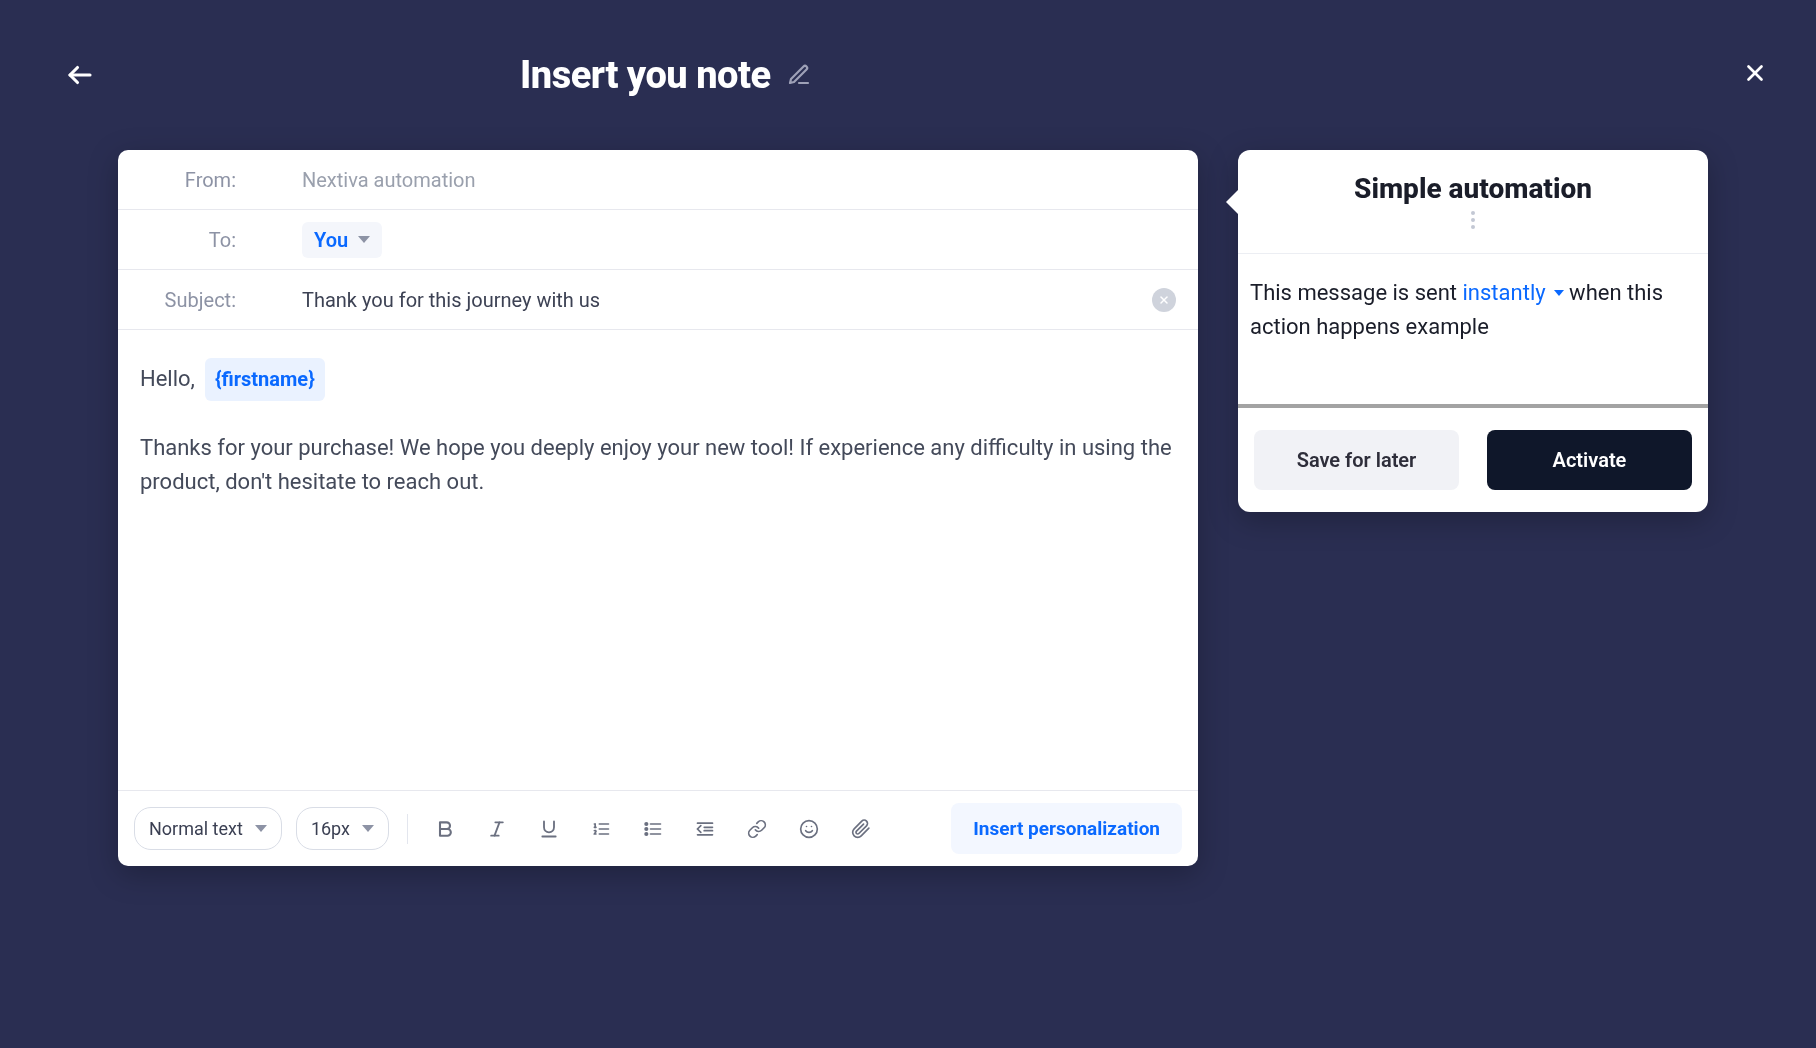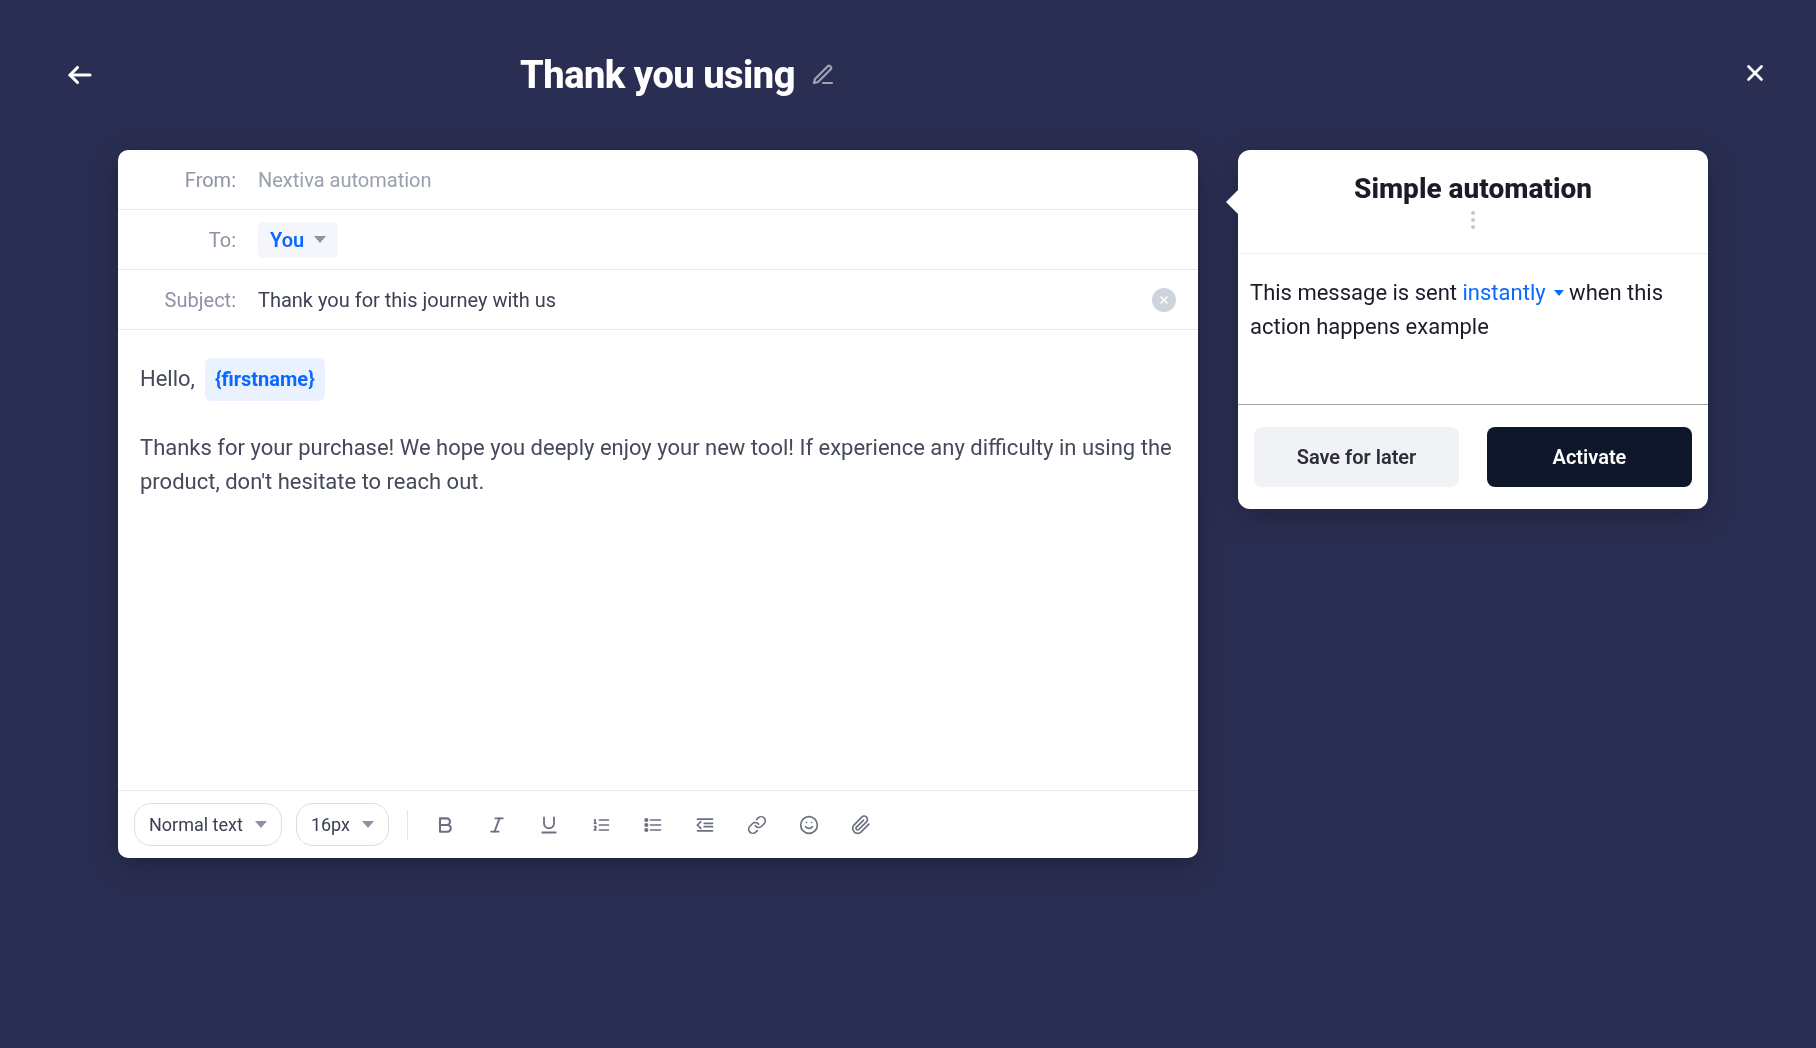--- a/index.html
+++ b/index.html
@@ -65,20 +65,21 @@
     box-shadow: 0 8px 30px rgba(0,0,0,.25);
     overflow: hidden;
     position: relative;
   }
   .field-row {
     display: flex;
     align-items: center;
     padding: 0 28px;
     border-bottom: 1px solid #e7e8ee;
     min-height: 60px;
+    gap: 44px;
   }
   .field-label {
     width: 90px;
     text-align: right;
     color: #8d93a5;
     font-size: 20px;
     margin-right: 22px;
   }
   .field-value { font-size: 20px; color: #56607a; }
   .field-value.placeholder { color: #9aa0ad; }
@@ -196,21 +197,21 @@
   }
   .instantly {
     display:inline-flex; align-items:center; gap:8px;
     color:#0a69ff; cursor:pointer;
   }
   .small-caret { width:0;height:0;border-left:5px solid transparent;border-right:5px solid transparent;border-top:6px solid #0a69ff; }
   .panel-actions {
     display:flex;
     gap:28px;
     padding: 22px 16px;
-    border-top: 1px solid #a3a3a3;
+    border-top: 4px solid #a3a3a3;
   }
   .btn {
     flex:1;
     text-align:center;
     padding:18px 10px;
     border-radius:8px;
     font-size:20px;
     font-weight:600;
     cursor:pointer;
   }
@@ -222,21 +223,21 @@
 <body>
 
 <div class="header">
   <div class="back-btn">
     <svg width="30" height="30" viewBox="0 0 24 24" fill="none" stroke="#fff" stroke-width="2.5" stroke-linecap="round" stroke-linejoin="round">
         <line x1="20" y1="12" x2="4" y2="12"></line>
         <polyline points="10 18 4 12 10 6"></polyline>
       </svg>
   </div>
   <div class="title-wrap">
-    <h1>Thank you using</h1>
+    <h1>Insert you note</h1>
     <span class="edit-btn">
       <svg width="24" height="24" viewBox="0 0 24 24" fill="none" stroke="#cfd2e2" stroke-width="2.2" stroke-linecap="round" stroke-linejoin="round">
           <path d="M12 20h9"></path>
           <path d="M16.5 3.5a2.12 2.12 0 0 1 3 3L7 19l-4 1 1-4 12.5-12.5z"></path>
         </svg>
     </span>
   </div>
   <div class="close-btn">
     <svg width="26" height="26" viewBox="0 0 24 24" fill="none" stroke="#fff" stroke-width="2.5" stroke-linecap="round">
         <line x1="18" y1="6" x2="6" y2="18"></line>
@@ -347,20 +348,21 @@
             <path d="M8 14s1.5 2 4 2 4-2 4-2"></path>
             <line x1="9" y1="9" x2="9.01" y2="9"></line>
             <line x1="15" y1="9" x2="15.01" y2="9"></line>
           </svg>
       </div>
       <div class="icon-btn">
         <svg width="20" height="20" viewBox="0 0 24 24" fill="none" stroke="currentColor" stroke-width="2" stroke-linecap="round" stroke-linejoin="round">
             <path d="M21.44 11.05l-9.19 9.19a6 6 0 0 1-8.49-8.49l9.19-9.19a4 4 0 0 1 5.66 5.66l-9.2 9.19a2 2 0 0 1-2.83-2.83l8.49-8.48"></path>
           </svg>
       </div>
+      <div class="insert-personalization">Insert personalization</div>
     </div>
   </div>
 
   <div class="side-panel-wrap">
     <div class="panel-arrow"></div>
     <div class="side-panel">
       <div class="panel-header">
         <h2>Simple automation</h2>
         <div class="kebab">
           <span></span>

